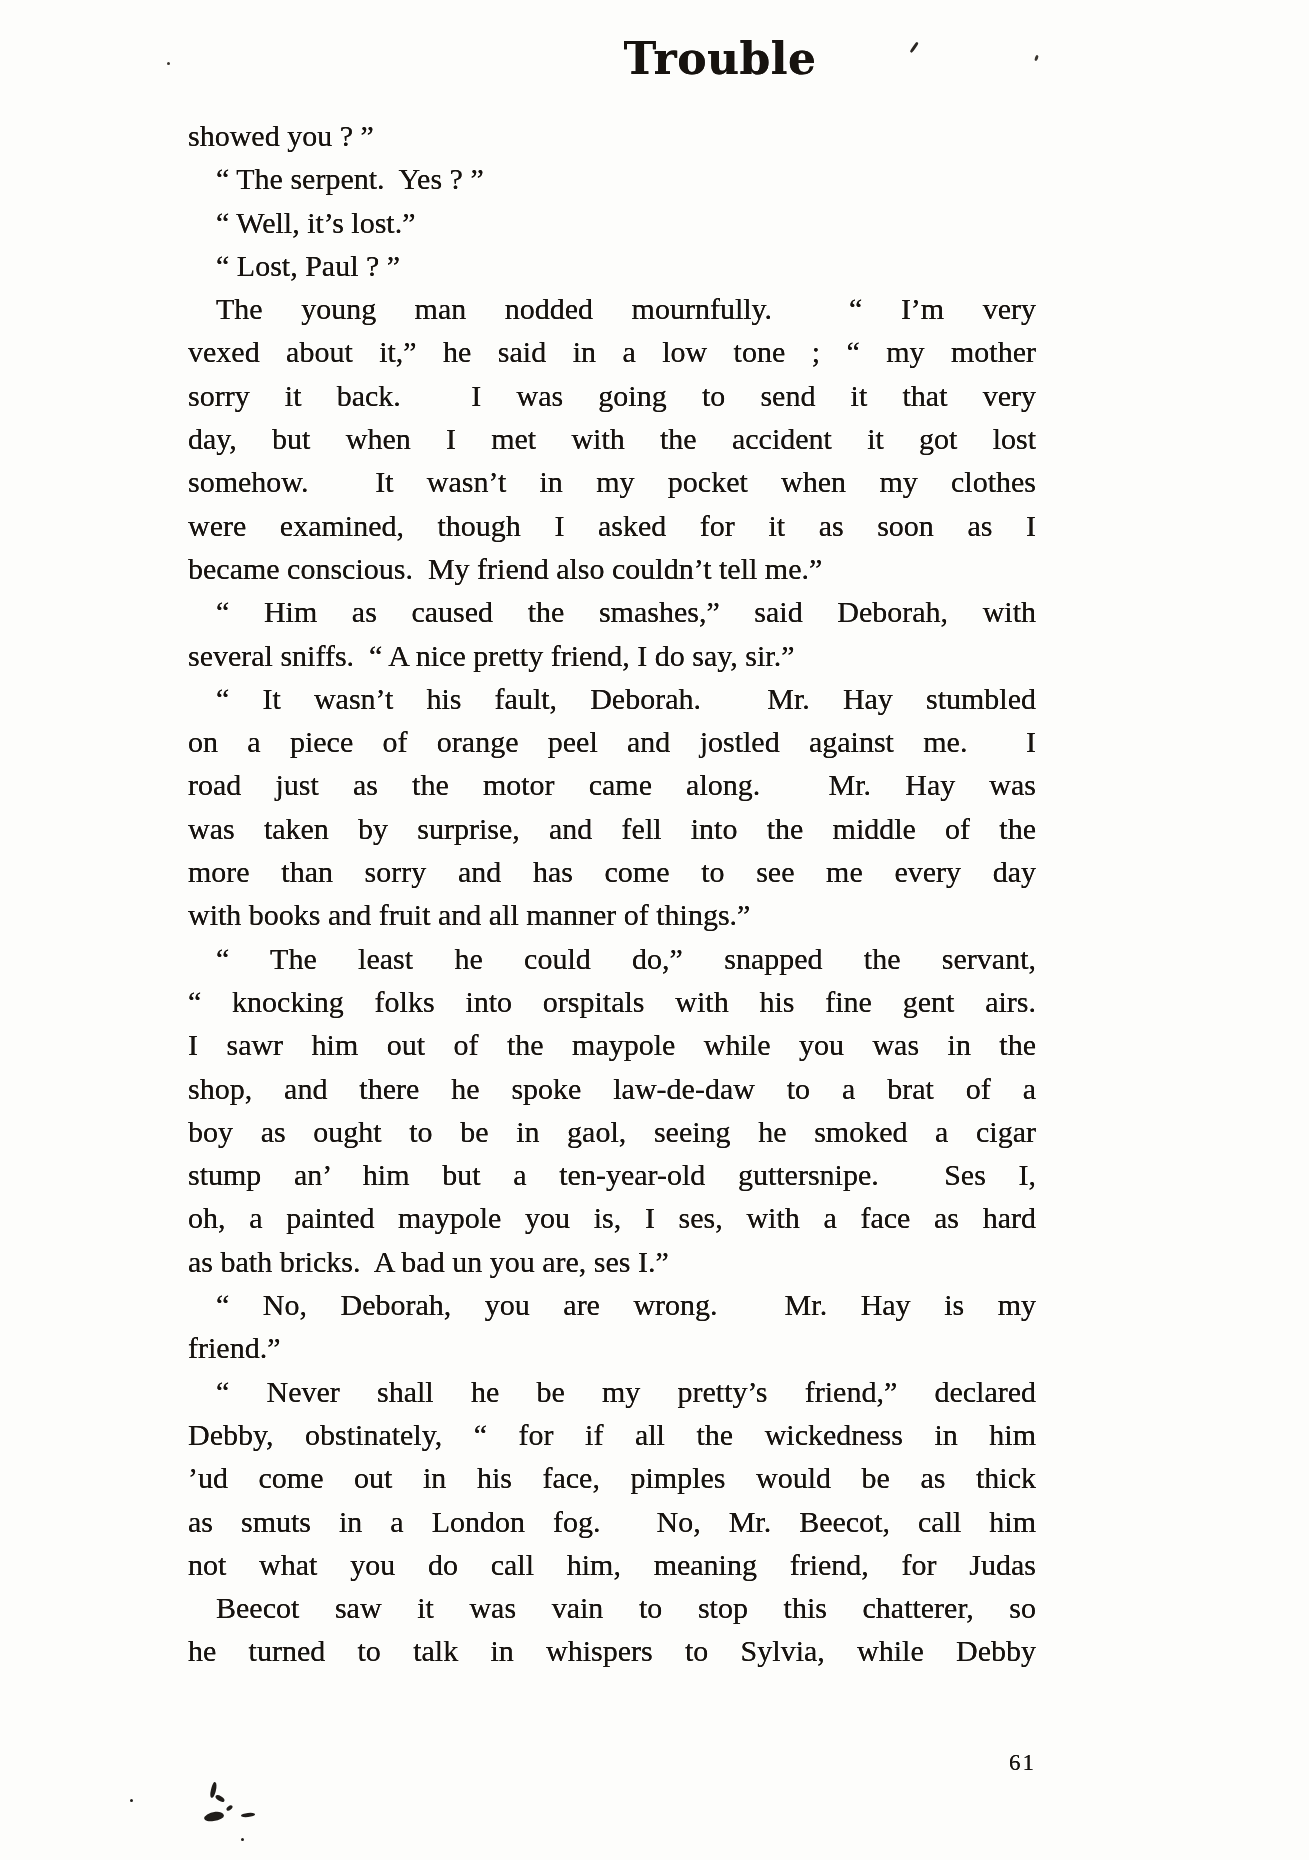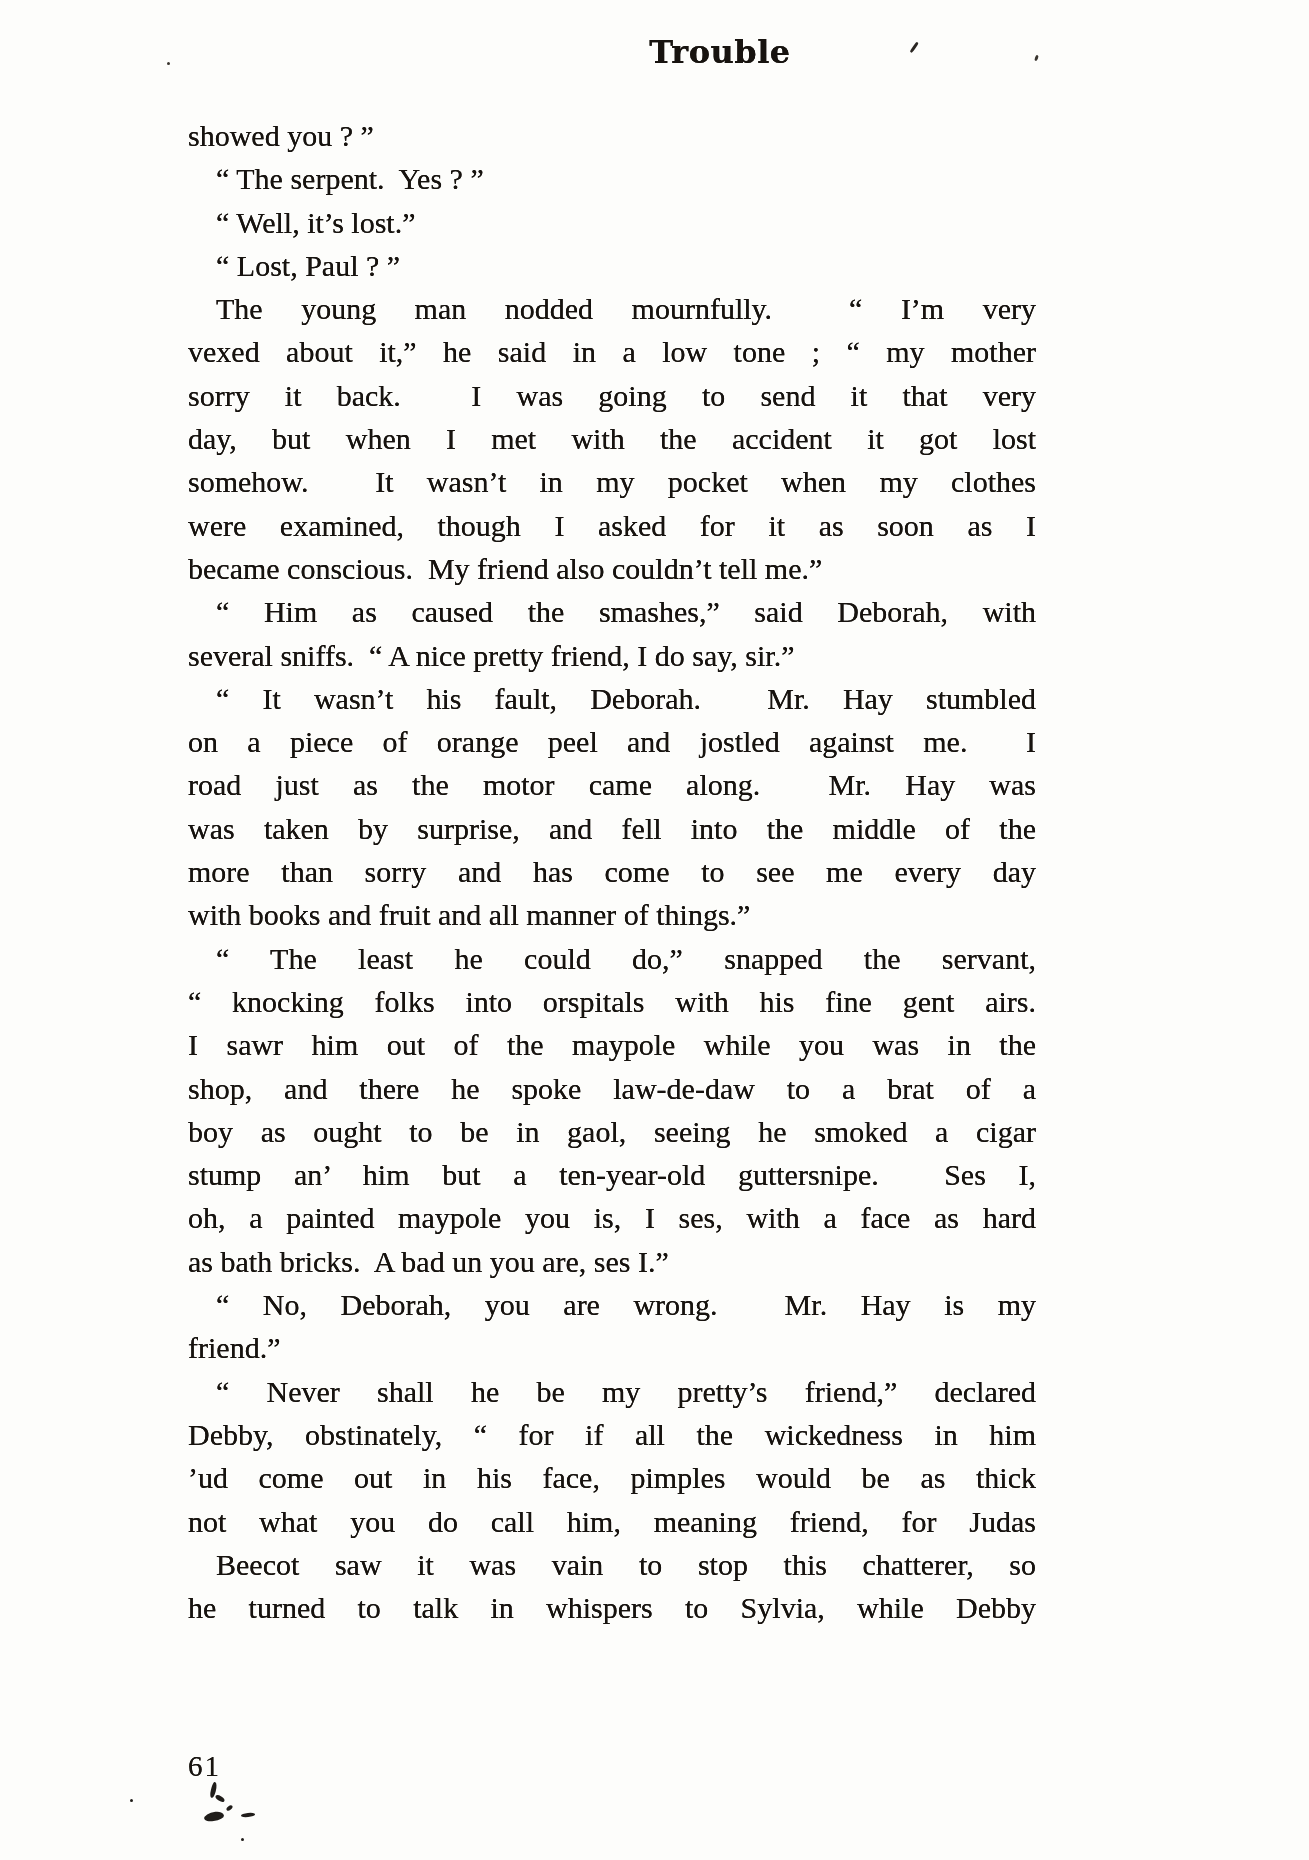--- a/index.html
+++ b/index.html
@@ -15,21 +15,21 @@
     overflow: hidden;
   }
 
   .chapter-title {
     position: absolute;
     top: 33px;
     left: 720px;
     transform: translateX(-50%);
     font-family: "DejaVu Serif", serif;
     font-weight: 700;
-    font-size: 32px;
+    font-size: 44px;
     letter-spacing: 0.5px;
     white-space: nowrap;
     text-shadow: 0 0 0.6px currentColor;
   }
 
   .text-block {
     position: absolute;
     left: 188px;
     top: 114px;
     width: 848px;
@@ -45,23 +45,23 @@
     white-space: pre-wrap;
   }
   .line.fill { text-align-last: justify; }
   .line.indent { text-indent: 28px; }
 
   .page-number {
     position: absolute;
     top: 1750px;
     left: 188px;
     width: 848px;
-    text-align: left;
+    text-align: right;
     font-family: "Liberation Serif", serif;
-    font-size: 29px;
+    font-size: 23px;
     letter-spacing: 2px;
     text-shadow: 0 0 0.45px currentColor;
   }
 
   
   .artifact { position: absolute; background: #201d1a; }
   .smudge-check-a {
     left: 211px; top: 1782px; width: 5px; height: 16px;
     transform: rotate(14deg); border-radius: 40% 60% 50% 50%;
   }
@@ -124,20 +124,21 @@
       <div class="line fill">shop, and there he spoke law-de-daw to a brat of a</div>
       <div class="line fill">boy as ought to be in gaol, seeing he smoked a cigar</div>
       <div class="line fill">stump an’ him but a ten-year-old guttersnipe.  Ses I,</div>
       <div class="line fill">oh, a painted maypole you is, I ses, with a face as hard</div>
       <div class="line">as bath bricks.  A bad un you are, ses I.”</div>
       <div class="line indent fill">“ No, Deborah, you are wrong.  Mr. Hay is my</div>
       <div class="line">friend.”</div>
       <div class="line indent fill">“ Never shall he be my pretty’s friend,” declared</div>
       <div class="line fill">Debby, obstinately, “ for if all the wickedness in him</div>
       <div class="line fill">’ud come out in his face, pimples would be as thick</div>
+      <div class="line fill">as smuts in a London fog.  No, Mr. Beecot, call him</div>
       <div class="line fill">not what you do call him, meaning friend, for Judas</div>
       <div class="line indent fill">Beecot saw it was vain to stop this chatterer, so</div>
       <div class="line fill">he turned to talk in whispers to Sylvia, while Debby</div>
     </div>
 
   <div class="page-number">61</div>
 
   <div class="artifact slash-mark"></div>
   <div class="artifact smudge-check-a"></div>
   <div class="artifact smudge-check-b"></div>

